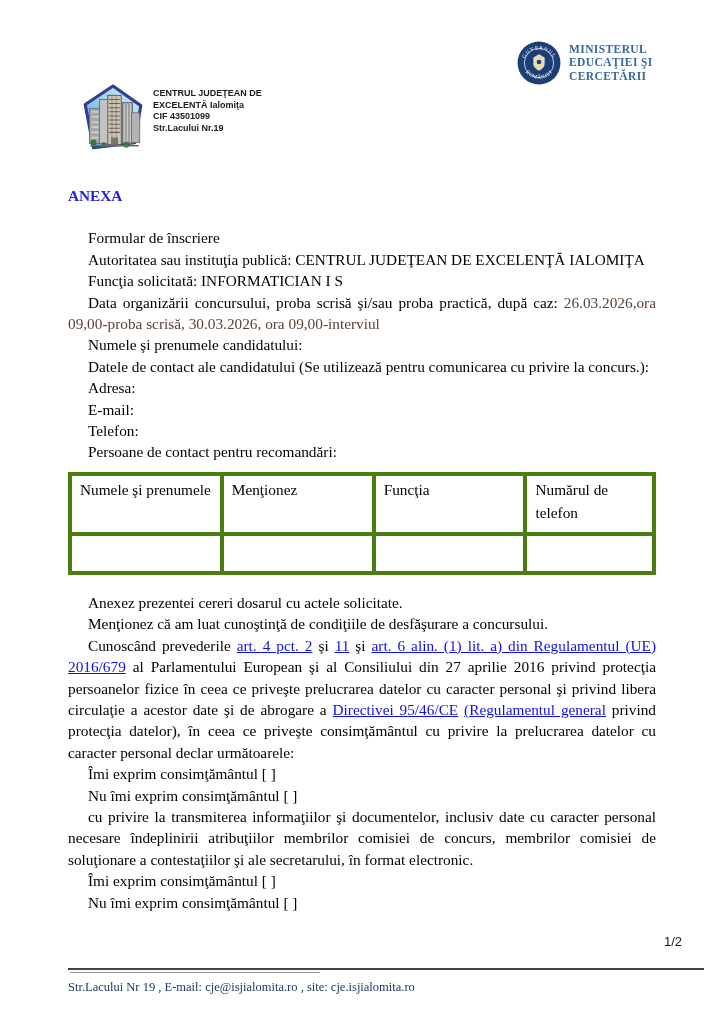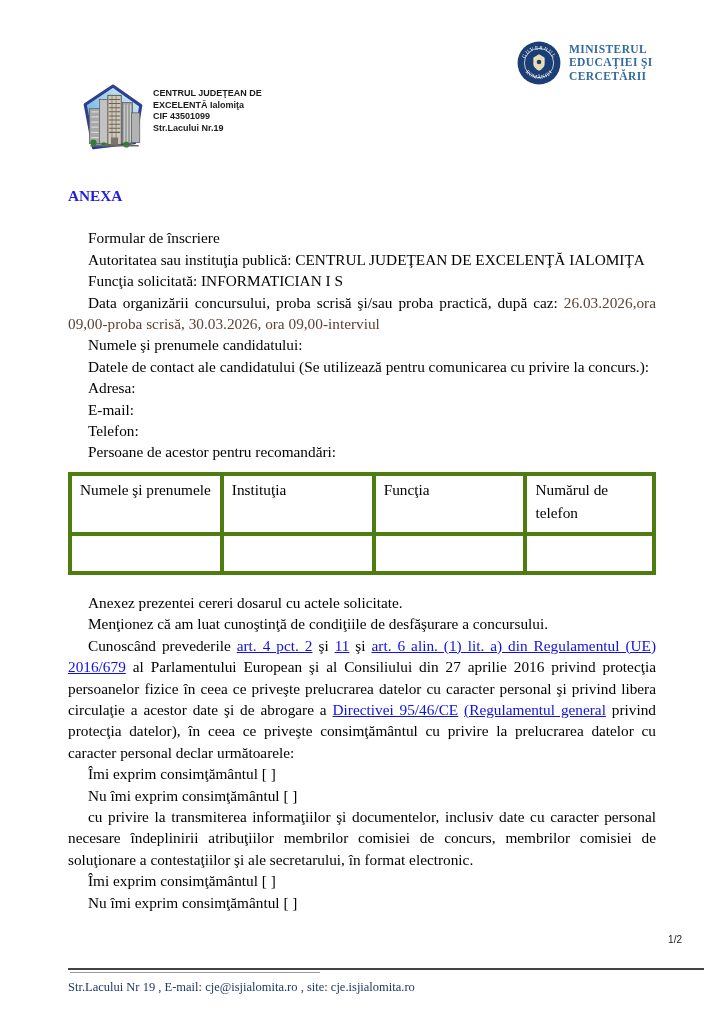--- a/index.html
+++ b/index.html
@@ -37,21 +37,21 @@
   table.contacts td {
     border:4px solid #4d7c0f; padding:2px 8px; vertical-align:top;
     font-size:15.3px; line-height:23px;
   }
   tr.hdr td { height:52px; }
   tr.empty td { height:31px; }
   col.c1, col.c2, col.c3 { width:26%; }
   col.c4 { width:22%; }
 
   
-  .page-number { position:absolute; right:42px; top:934px; font-family:"Liberation Sans", sans-serif; font-size:10px; color:#1a1a1a; }
+  .page-number { position:absolute; right:42px; top:934px; font-family:"Liberation Sans", sans-serif; font-size:13px; color:#1a1a1a; }
   .footer-address { position:absolute; left:68px; top:980px; color:#1f3864; font-size:12.5px; white-space:nowrap; }
   .footer-rule { position:absolute; left:68px; top:968px; width:636px; height:0; border-top:2px solid #41434c; }
   .footer-rule-thin { position:absolute; left:70px; top:972px; width:250px; height:0; border-top:1px solid #9a9a9a; }
 </style>
 </head>
 <body>
 
 <div class="page">
 
   <div class="header-left">
@@ -116,33 +116,33 @@
 
     <p>Formular de înscriere</p>
     <p>Autoritatea sau instituţia publică: CENTRUL JUDEŢEAN DE EXCELENŢĂ IALOMIŢA</p>
     <p>Funcţia solicitată: INFORMATICIAN I S</p>
     <p><span>Data organizării concursului, proba scrisă şi/sau proba practică, după caz: </span><span class="date-value">26.03.2026,ora 09,00-proba scrisă, 30.03.2026, ora 09,00-interviul</span></p>
     <p>Numele şi prenumele candidatului:</p>
     <p>Datele de contact ale candidatului (Se utilizează pentru comunicarea cu privire la concurs.):</p>
     <p>Adresa:</p>
     <p>E-mail:</p>
     <p>Telefon:</p>
-    <p>Persoane de acestor pentru recomandări:</p>
+    <p>Persoane de contact pentru recomandări:</p>
 
     <table class="contacts">
       <colgroup>
           <col class="c1">
           <col class="c2">
           <col class="c3">
           <col class="c4">
         </colgroup>
       <tbody>
           <tr class="hdr">
         <td>Numele şi prenumele</td>
-        <td>Instituţia</td>
+        <td>Menţionez</td>
         <td>Funcţia</td>
         <td>Numărul de telefon</td>
       </tr>
       <tr class="empty">
         <td></td>
         <td></td>
         <td></td>
         <td></td>
       </tr>
     </tbody>

